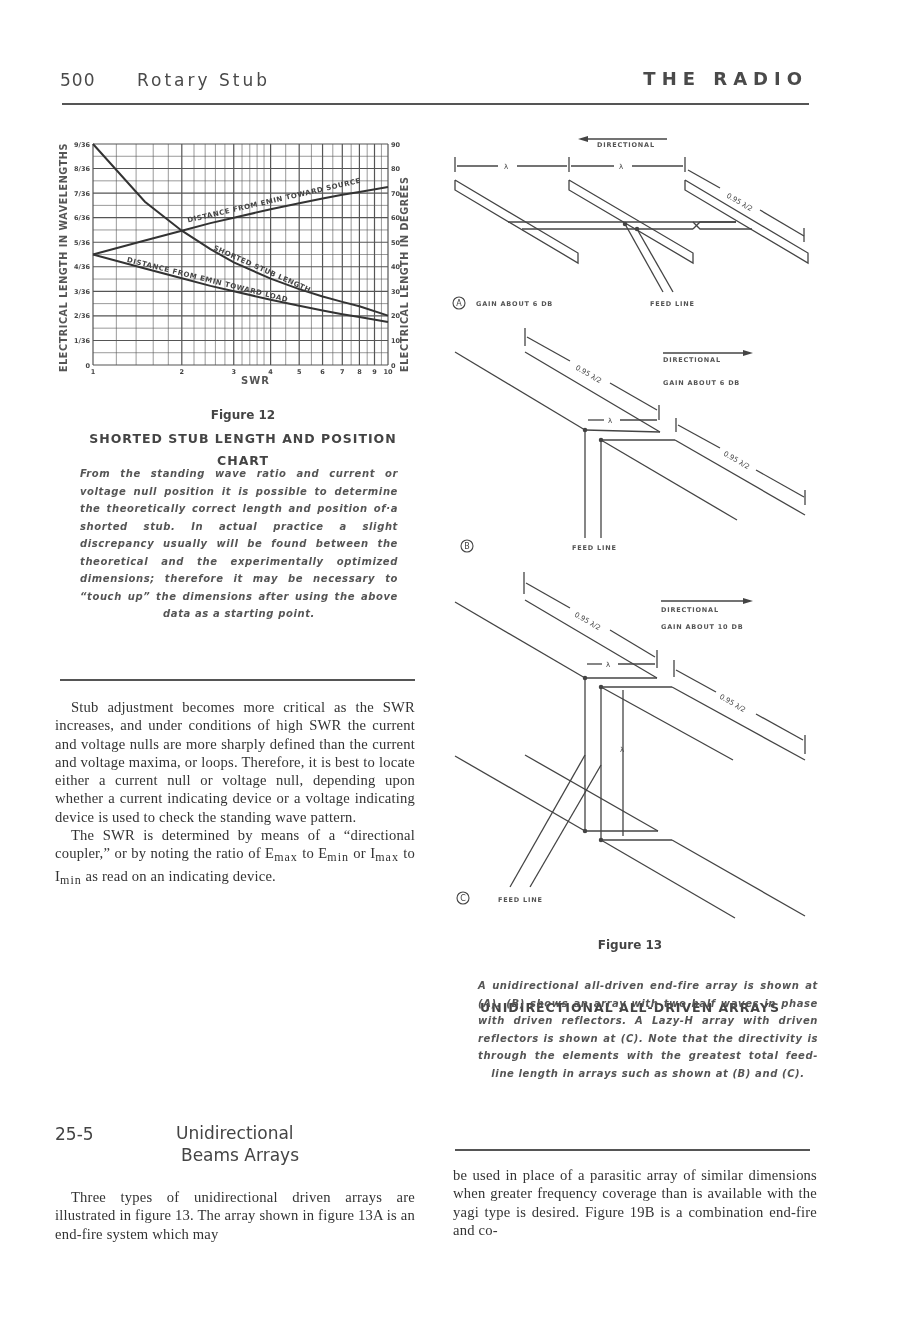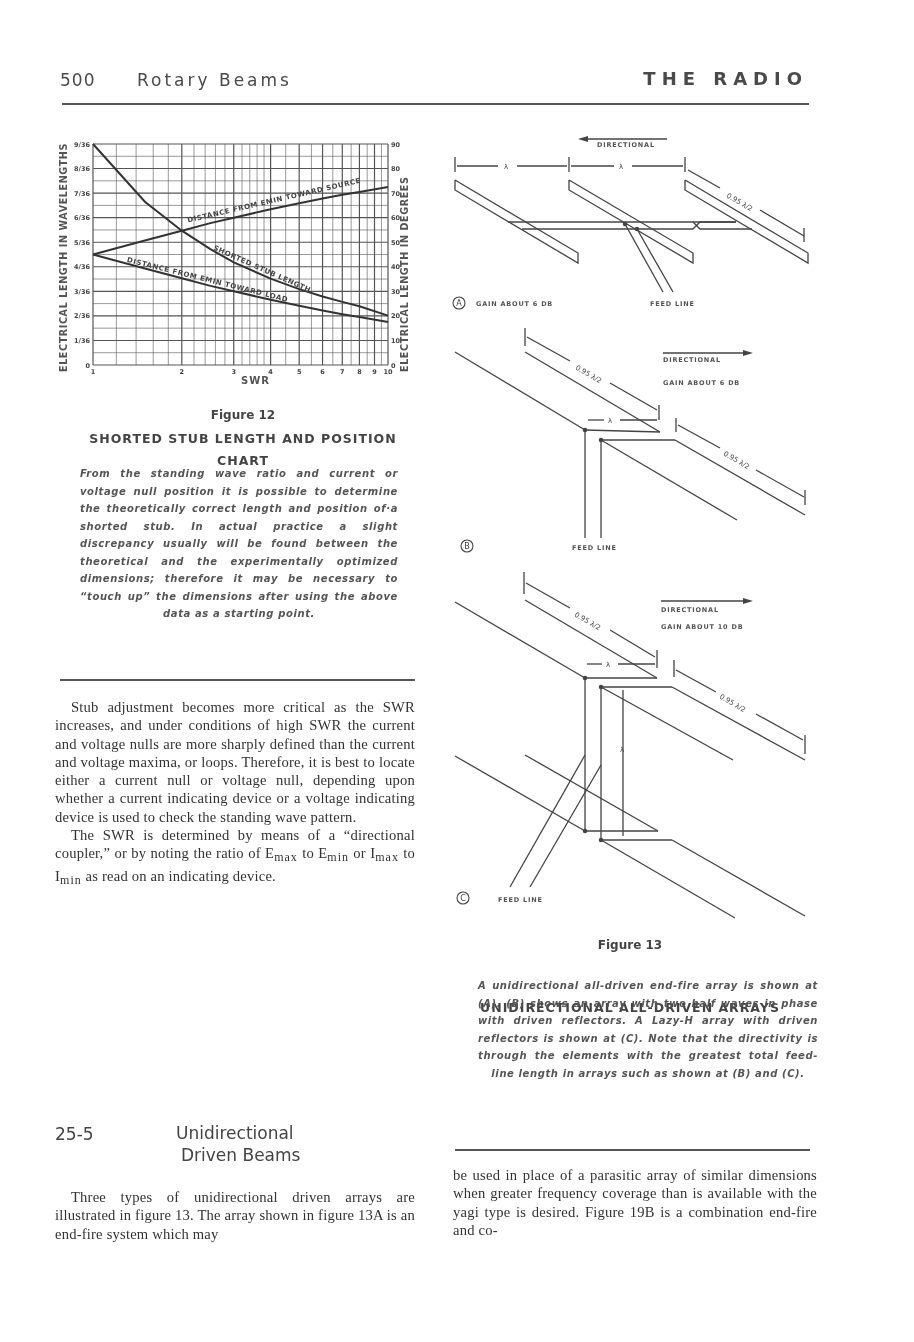--- a/index.html
+++ b/index.html
@@ -18,21 +18,21 @@
   .body-text p.ind { text-indent:16px; }
   .sub { font-size:12px; letter-spacing:1px; vertical-align:-3px; }
   .sec-num { font-family:"DejaVu Sans", sans-serif; font-size:17px; color:#444; }
   .sec-title { font-family:"DejaVu Sans", sans-serif; font-size:17px; color:#444; line-height:22px; }
   svg text { font-family:"DejaVu Sans", sans-serif; }
 </style>
 </head>
 <body>
 
 <div class="abs hdr hdr-num">500</div>
-<div class="abs hdr hdr-title">Rotary Beams</div>
+<div class="abs hdr hdr-title">Rotary Stub</div>
 <div class="abs hdr hdr-right">THE RADIO</div>
 <div class="abs rule" style="left:62px;top:103px;width:747px;"></div>
 
 <div class="abs" style="left:52px;top:128px;width:370px;height:265px;">
   <svg id="chart12" width="370" height="265" viewBox="52 128 370 265" xmlns="http://www.w3.org/2000/svg">
     <g id="grid" stroke="#555" stroke-width="1">
         <line x1="93" y1="144" x2="93" y2="365" stroke-width="1.2"></line>
         <line x1="116.35846758404932" y1="144" x2="116.35846758404932" y2="365" stroke-width="0.6"></line>
         <line x1="136.1077705250802" y1="144" x2="136.1077705250802" y2="365" stroke-width="0.6"></line>
         <line x1="153.21539488349782" y1="144" x2="153.21539488349782" y2="365" stroke-width="0.6"></line>
@@ -138,21 +138,21 @@
 <div class="abs cap-body" style="left:80px;top:465px;width:318px;">From the standing wave ratio and current or voltage null position it is possible to determine the theoretically correct length and position of·a shorted stub. In actual practice a slight discrepancy usually will be found between the theoretical and the experimentally optimized dimensions; therefore it may be necessary to “touch up” the dimensions after using the above data as a starting point.</div>
 <div class="abs rule" style="left:60px;top:679px;width:355px;height:1.5px;"></div>
 
 <div class="abs body-text" style="left:55px;top:698px;width:360px;">
   <p class="ind">Stub adjustment becomes more critical as the SWR increases, and under conditions of high SWR the current and voltage nulls are more sharply defined than the current and voltage maxima, or loops. Therefore, it is best to locate either a current null or voltage null, depending upon whether a current indicating device or a voltage indicating device is used to check the standing wave pattern.</p>
   <p class="ind"><span>The SWR is determined by means of a “directional coupler,” or by noting the ratio of E</span><span class="sub">max</span><span> to E</span><span class="sub">min</span><span> or I</span><span class="sub">max</span><span> to I</span><span class="sub">min</span><span> as read on an indicating device.</span></p>
 </div>
 
 <div class="abs sec-num" style="left:55px;top:1124px;">25-5</div>
 <div class="abs sec-title" style="left:176px;top:1122px;">Unidirectional</div>
-<div class="abs sec-title" style="left:181px;top:1144px;">Driven Beams</div>
+<div class="abs sec-title" style="left:181px;top:1144px;">Beams Arrays</div>
 <div class="abs body-text" style="left:55px;top:1188px;width:360px;">
   <p class="ind">Three types of unidirectional driven arrays are illustrated in figure 13. The array shown in figure 13A is an end-fire system which may</p>
 </div>
 
 <div class="abs" style="left:430px;top:120px;width:390px;height:800px;">
   <svg width="390" height="800" viewBox="430 120 390 800" xmlns="http://www.w3.org/2000/svg" fill="none" stroke="#444" stroke-width="1.3">
 
     <g>
 
       <line x1="583" y1="139" x2="667" y2="139"></line>

